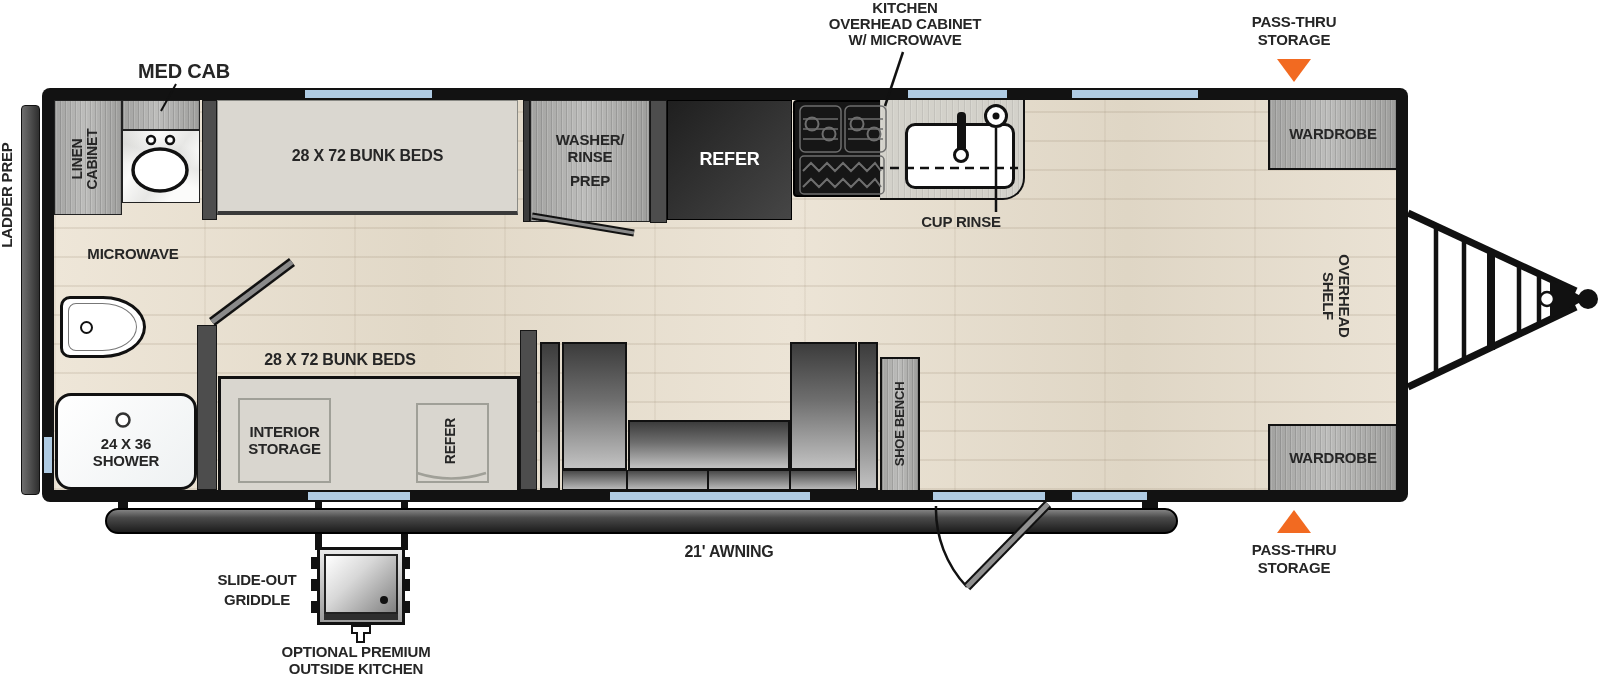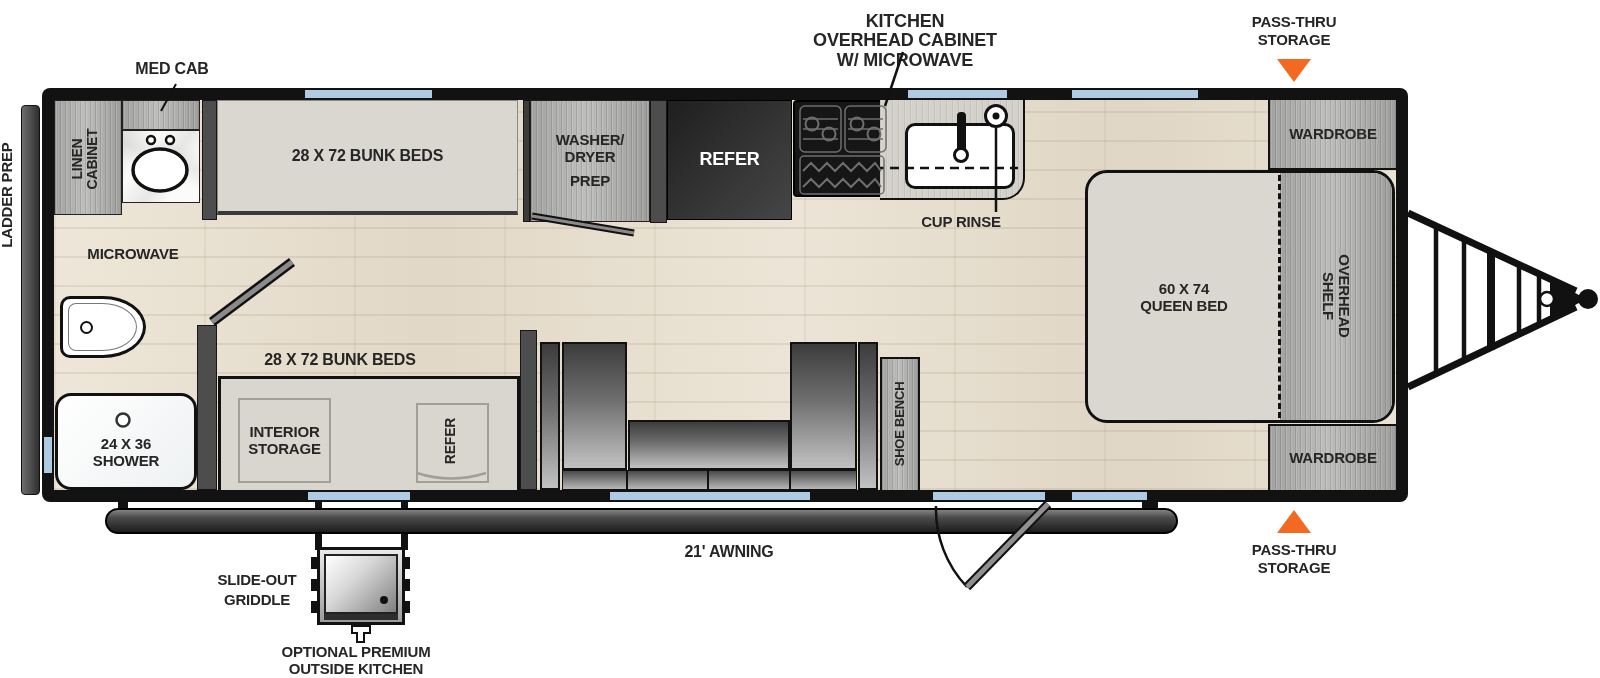--- a/index.html
+++ b/index.html
@@ -84,21 +84,21 @@
   <div class="abs" style="left:217px;top:100px;width:301px;height:115px;background:#dad7d0;border:1px solid #8a8a85;border-bottom:4px solid #3a3a3a;box-sizing:border-box;display:flex;align-items:center;justify-content:center;">
     <div class="lbl" style="font-size:16px;">
         <span>28 X 72 BUNK BEDS</span>
       </div>
   </div>
 
   <div class="abs" style="left:523px;top:100px;width:7px;height:122px;background:#3c3c3c;border:1px solid #161616;box-sizing:border-box;"></div>
   <div class="abs graywood" style="left:530px;top:100px;width:120px;height:122px;border:1.5px solid #222;box-sizing:border-box;display:flex;align-items:center;justify-content:center;">
     <div class="lbl" style="font-size:15px;">
       <span>WASHER/</span>
-        <span>DRYER</span>
+        <span>RINSE</span>
       <span style="margin-top:8px;">PREP</span>
     </div>
   </div>
   <div class="abs wallseg" style="left:650px;top:100px;width:17px;height:123px;"></div>
   <div class="abs" style="left:667px;top:100px;width:125px;height:120px;background:linear-gradient(135deg,#1f1f1f,#464646);border:1.5px solid #000;box-sizing:border-box;display:flex;align-items:center;justify-content:center;">
     <div class="lbl" style="font-size:18px;color:#fff;">
         <span>REFER</span>
       </div>
   </div>
   <div class="abs" style="left:793px;top:100px;width:97px;height:97px;background:#161616;border:2px solid #000;border-radius:4px;box-sizing:border-box;"></div>
@@ -107,28 +107,20 @@
 
   <div class="abs graywood" style="left:1268px;top:100px;width:128px;height:70px;border:2.5px solid #111;border-top:none;border-right:none;box-sizing:border-box;display:flex;align-items:center;justify-content:center;">
     <div class="lbl" style="font-size:15px;">
         <span>WARDROBE</span>
       </div>
   </div>
   <div class="abs graywood" style="left:1268px;top:424px;width:128px;height:66px;border:2.5px solid #111;border-bottom:none;border-right:none;box-sizing:border-box;display:flex;align-items:center;justify-content:center;">
     <div class="lbl" style="font-size:15px;">
         <span>WARDROBE</span>
       </div>
-  </div>
-  <div class="abs" style="left:1085px;top:170px;width:310px;height:253px;border:3px solid #111;border-radius:22px;box-sizing:border-box;overflow:hidden;background:#dad7d0;">
-    <div class="abs graywood" style="left:192px;top:0;right:0;bottom:0;"></div>
-    <div class="abs" style="left:190px;top:2px;bottom:2px;width:0;border-left:3px dashed #111;"></div>
-    <div class="abs lbl" style="left:0;top:108px;width:192px;font-size:15px;">
-      <span>60 X 74</span>
-        <span>QUEEN BED</span>
-    </div>
   </div>
   <div class="abs rot lbl" style="left:1276px;top:236px;width:120px;height:120px;transform:rotate(90deg);font-size:15px;">
     <span>OVERHEAD</span>
       <span>SHELF</span>
   </div>
 
   <div class="abs wallseg" style="left:520px;top:330px;width:17px;height:160px;"></div>
   <div class="abs" style="left:218px;top:376px;width:302px;height:114px;background:#d9d6cf;border:3px solid #111;border-bottom:none;box-sizing:border-box;">
     <div class="abs" style="left:17px;top:19px;width:93px;height:85px;border:2px solid #a0a098;box-sizing:border-box;display:flex;align-items:center;justify-content:center;">
       <div class="lbl" style="font-size:15px;">
@@ -186,24 +178,24 @@
       <span>GRIDDLE</span>
   </div>
   <div class="abs lbl" style="left:256px;top:644px;width:200px;font-size:15px;line-height:1.13;">
     <span>OPTIONAL PREMIUM</span>
       <span>OUTSIDE KITCHEN</span>
   </div>
 
   <div class="abs lbl" style="left:-57px;top:186px;width:130px;height:18px;transform:rotate(-90deg);font-size:15px;">
     <span>LADDER PREP</span>
   </div>
-  <div class="abs lbl" style="left:112px;top:60px;width:120px;font-size:16px;">
+  <div class="abs lbl" style="left:124px;top:60px;width:120px;font-size:20px;">
       <span>MED CAB</span>
     </div>
-  <div class="abs lbl" style="left:810px;top:12px;width:190px;font-size:18px;line-height:1.07;">
+  <div class="abs lbl" style="left:810px;top:0px;width:190px;font-size:15px;line-height:1.07;">
     <span>KITCHEN</span>
       <span>OVERHEAD CABINET</span>
       <span>W/ MICROWAVE</span>
   </div>
   <div class="abs lbl" style="left:891px;top:214px;width:140px;font-size:15px;">
       <span>CUP RINSE</span>
     </div>
 
   <div class="abs lbl" style="left:1224px;top:13px;width:140px;font-size:15px;line-height:1.18;">
     <span>PASS-THRU</span>

